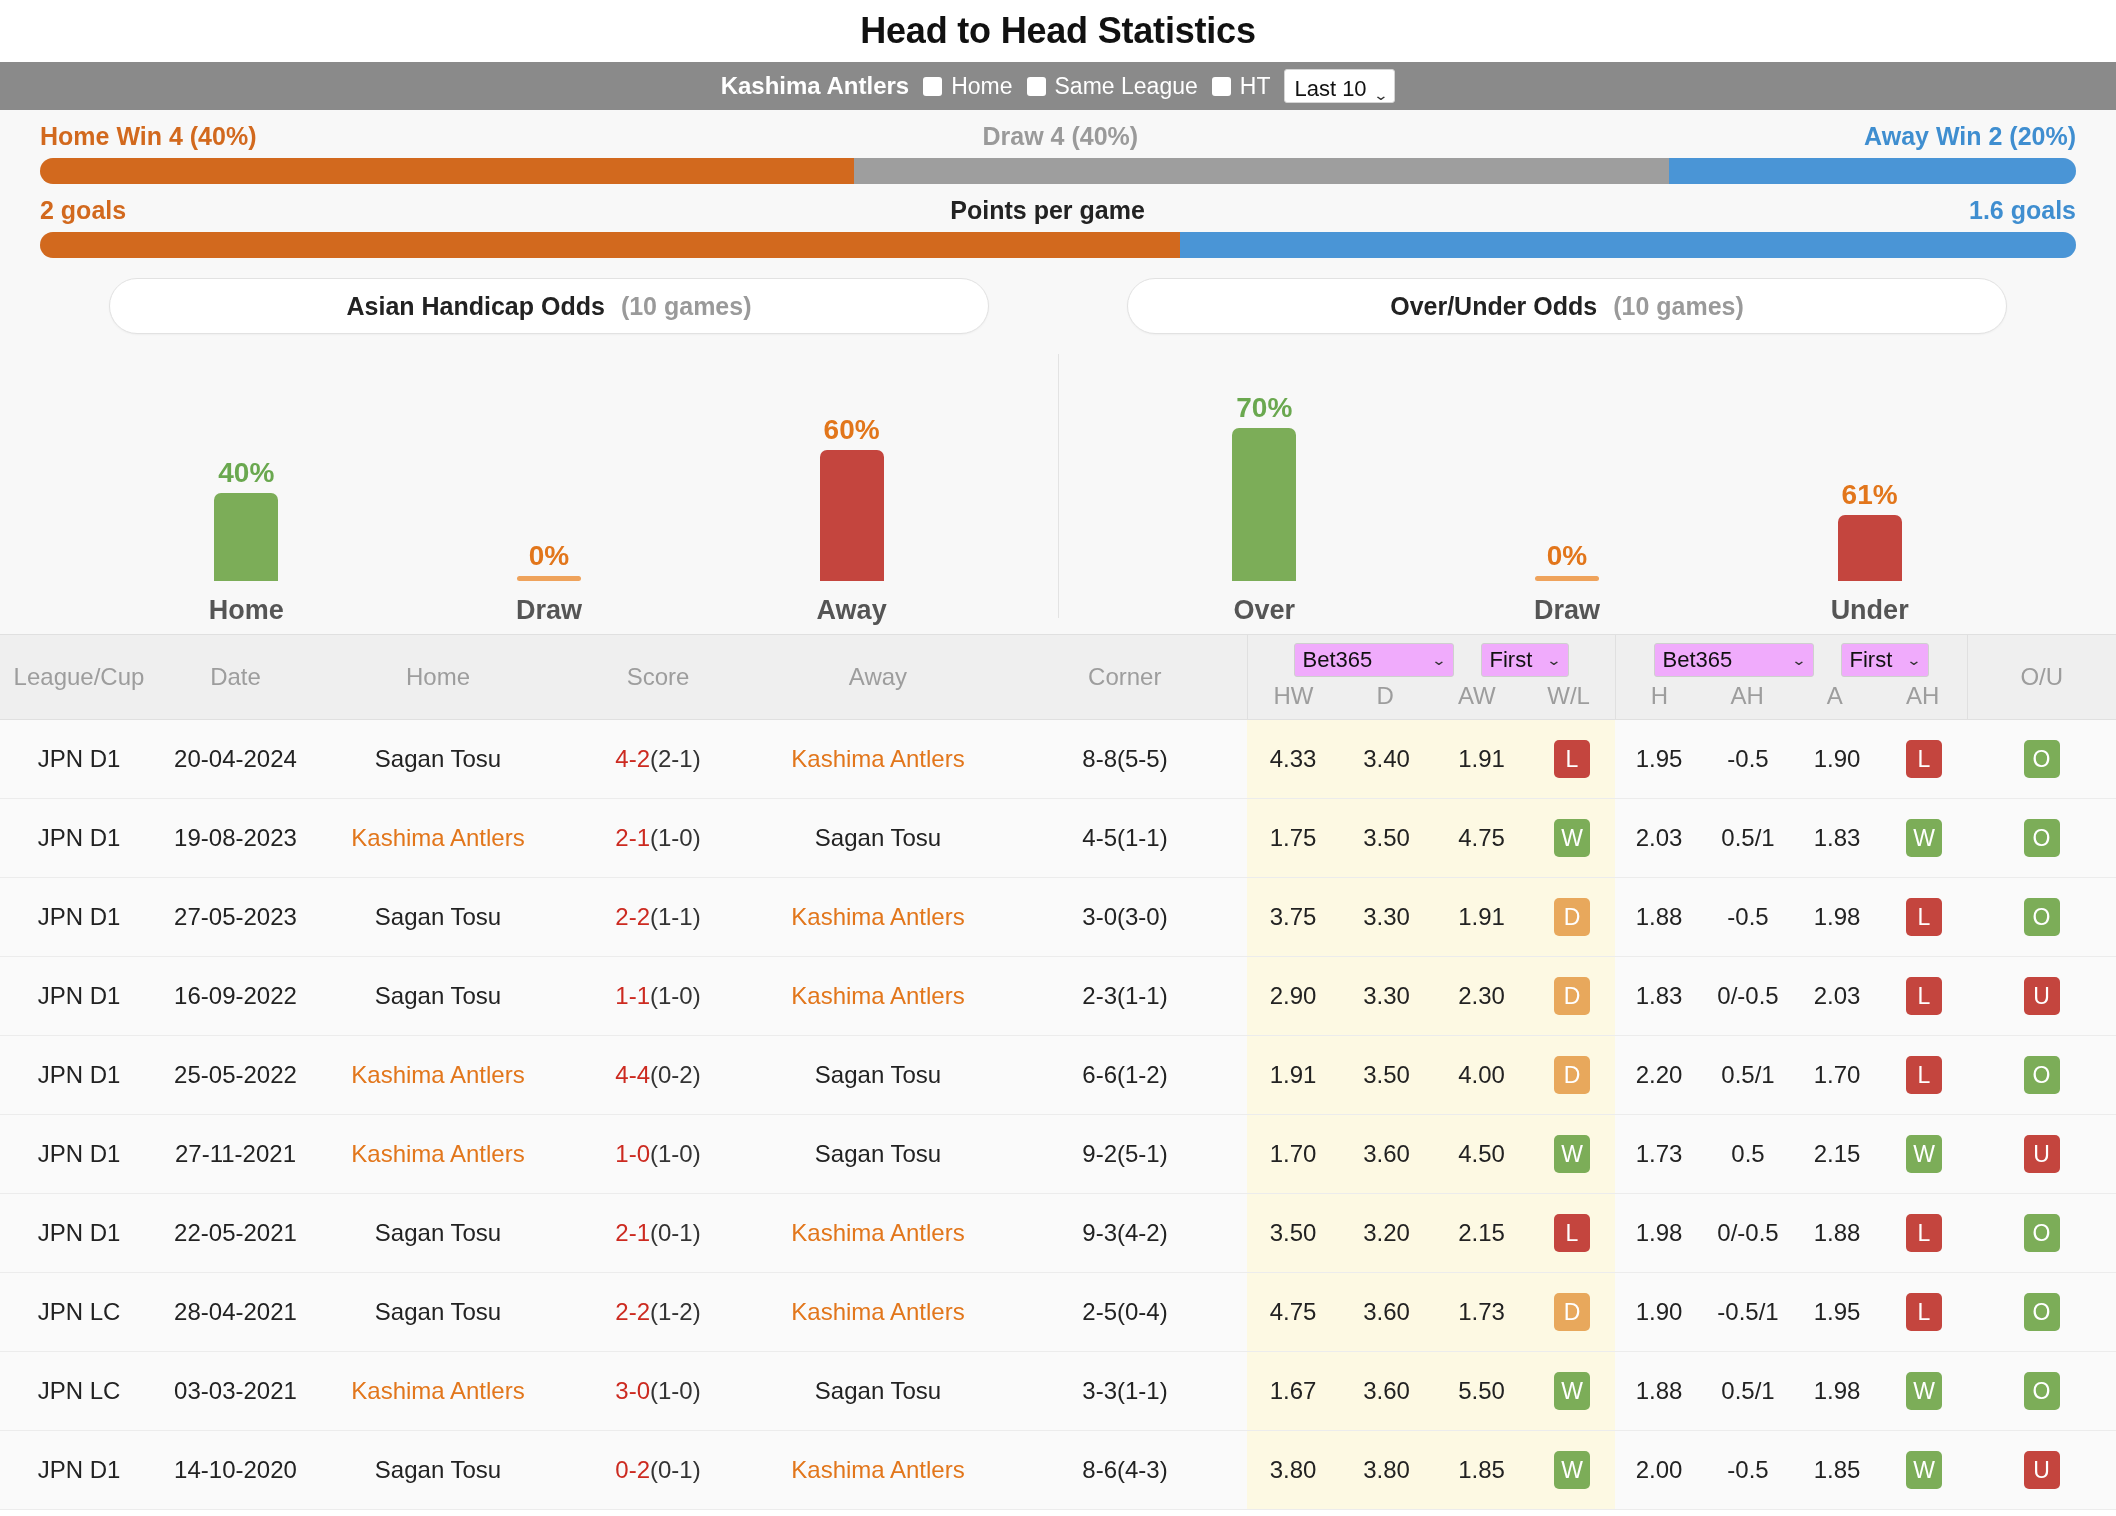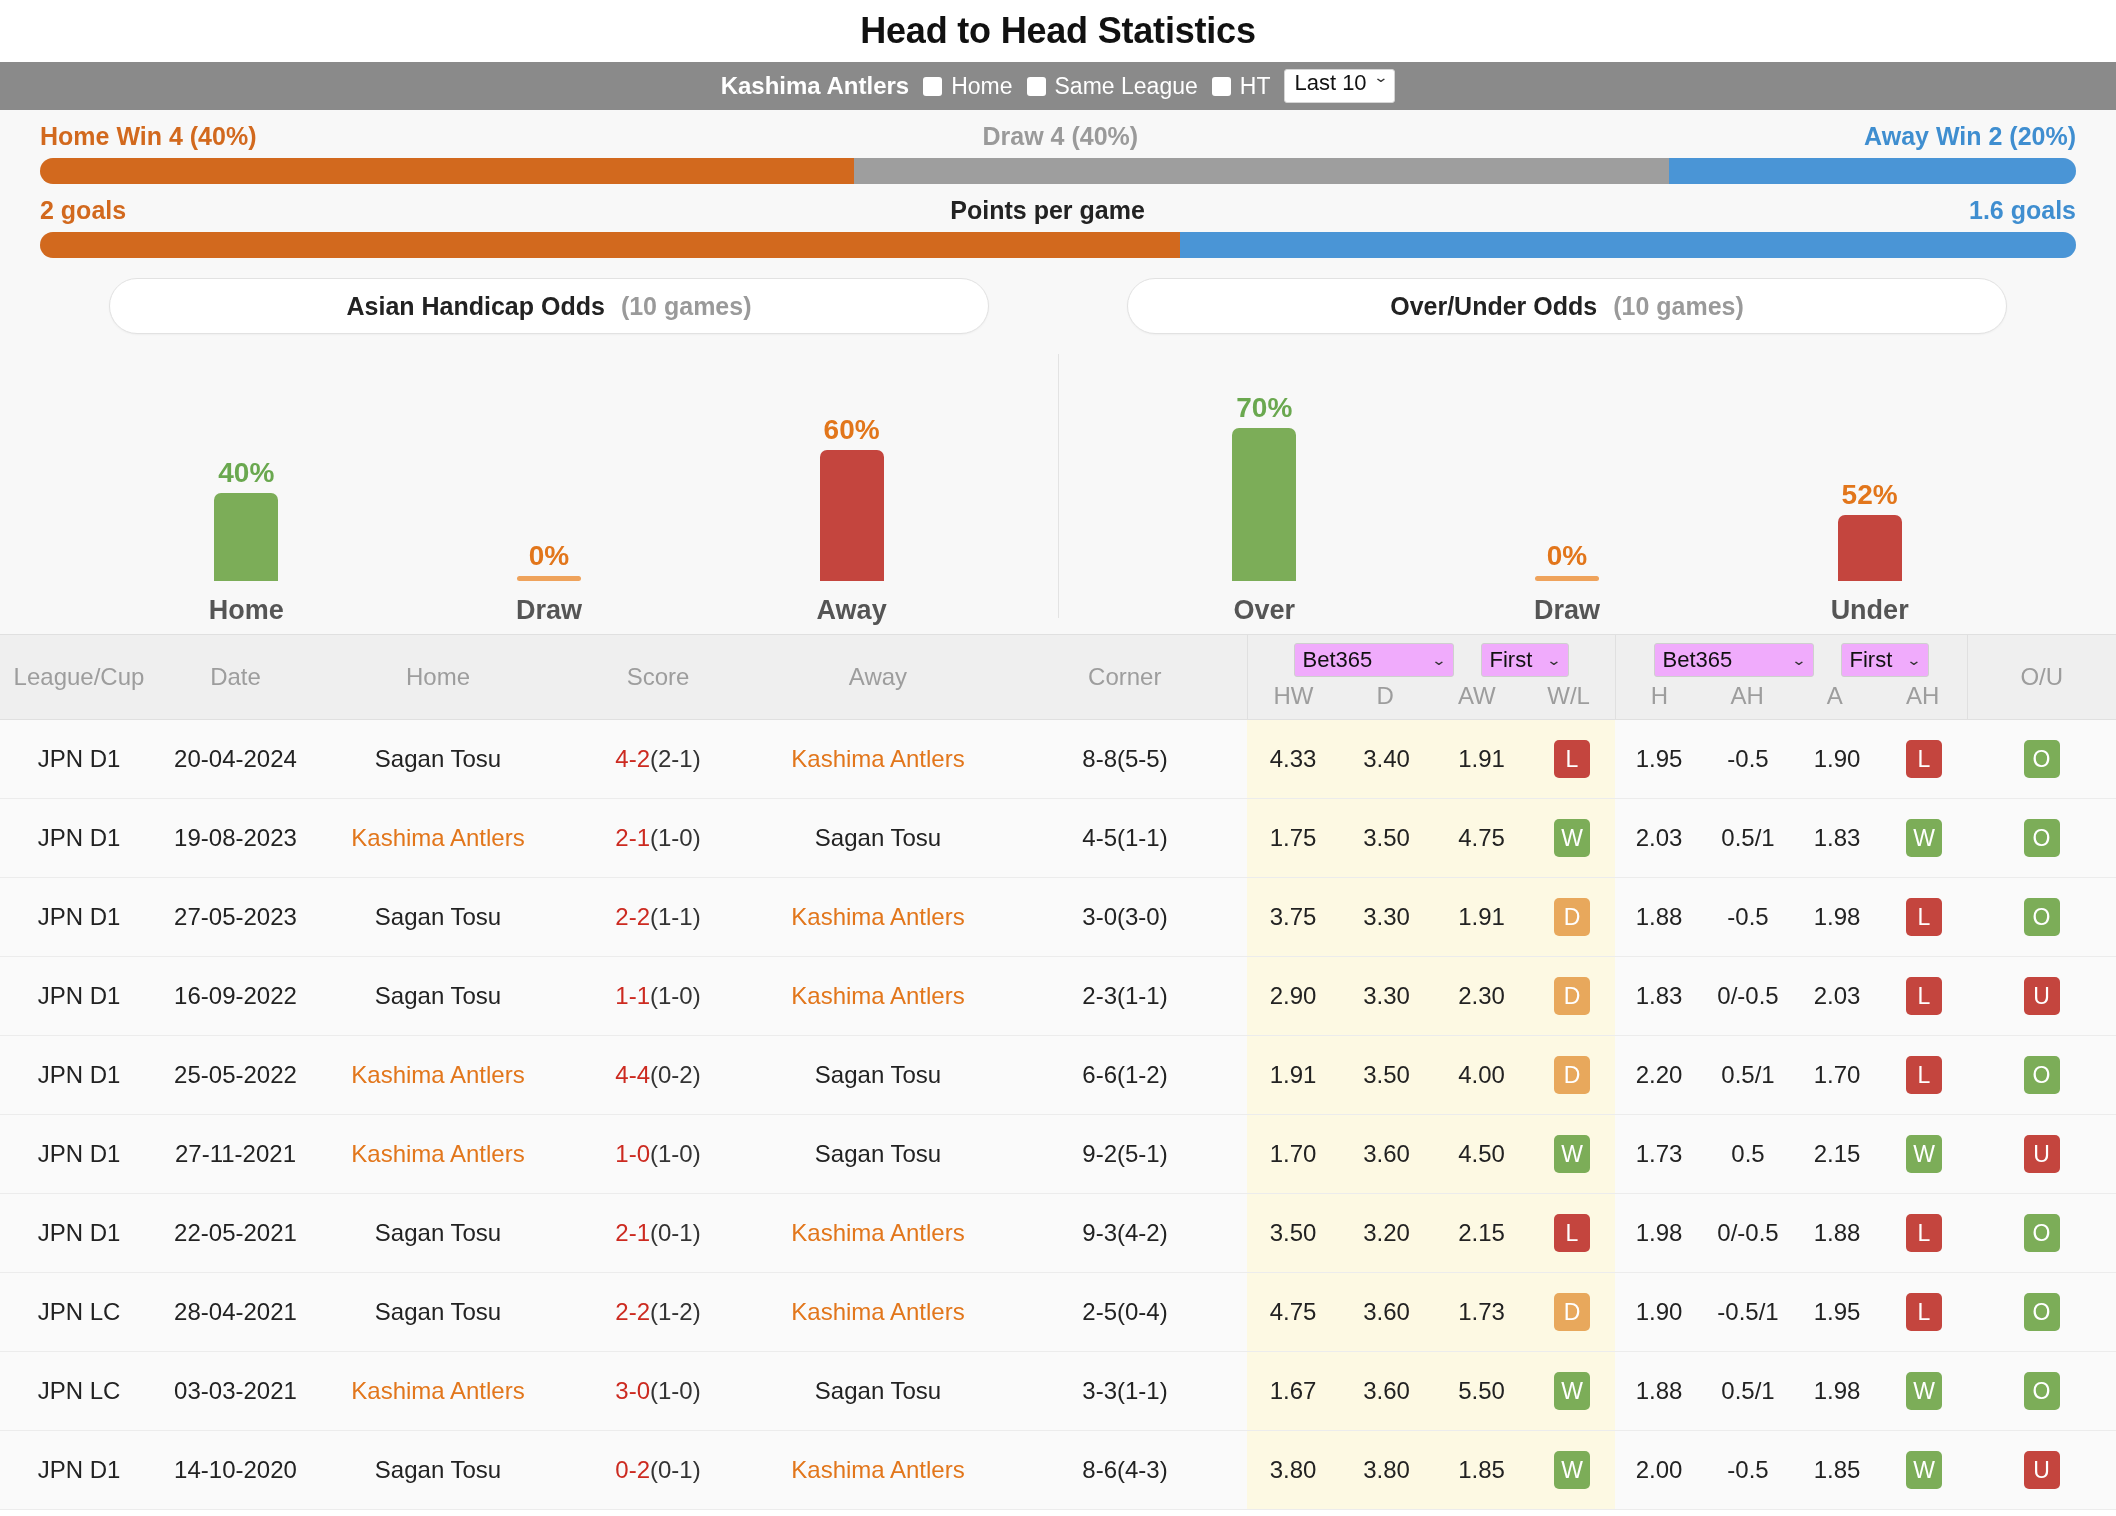--- a/index.html
+++ b/index.html
@@ -29,21 +29,21 @@
     color:#fff;
   }
   .cb-team{ font-size:24px; font-weight:bold; color:#fff; }
   .cb-opt{ display:flex; align-items:center; gap:9px; font-size:23px; color:#fff;}
   .cb-box{
     width:19px;height:19px;background:#fff;border-radius:3px;display:inline-block;
   }
   .cb-select{
     background:#fff;color:#111;border:1px solid #d5d5d5;border-radius:3px;
     height:34px; padding:0 8px 0 9px;
-    font-size:22px; display:flex;align-items:flex-start;gap:8px;
+    font-size:22px; display:flex;align-items:flex-end;gap:8px;
     font-family:"Liberation Sans", sans-serif;
   }
   .caret{ display:inline-block; font-size:14px; line-height:1; transform:scaleX(1.35); color:#333;}
 
   
   .stats-band{ background:#f8f8f8; padding:0 40px; }
   .bar-label-row{
     display:flex; justify-content:space-between; align-items:flex-end;
     padding-top:12px; padding-bottom:7px;
     font-size:25px; font-weight:bold;
@@ -237,21 +237,21 @@
         <span class="bar-pct pct-green">70%</span>
         <div class="vbar green" style="height:153px"></div>
         <span class="bar-name">Over</span>
       </div>
       <div class="chart-col">
         <span class="bar-pct pct-orange">0%</span>
         <div class="vbar zero"></div>
         <span class="bar-name">Draw</span>
       </div>
       <div class="chart-col">
-        <span class="bar-pct pct-orange">52%</span>
+        <span class="bar-pct pct-orange">61%</span>
         <div class="vbar red" style="height:66px"></div>
         <span class="bar-name">Under</span>
       </div>
     </div>
   </div>
 </div>
 
 <table>
   <colgroup>
     <col style="width:158px">

